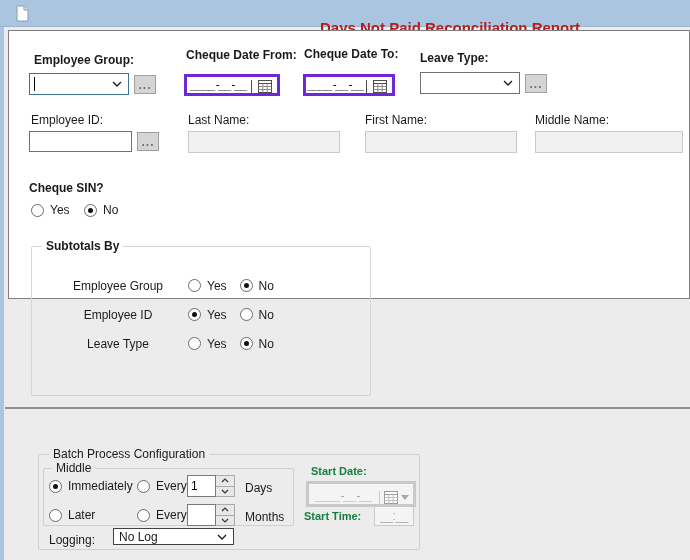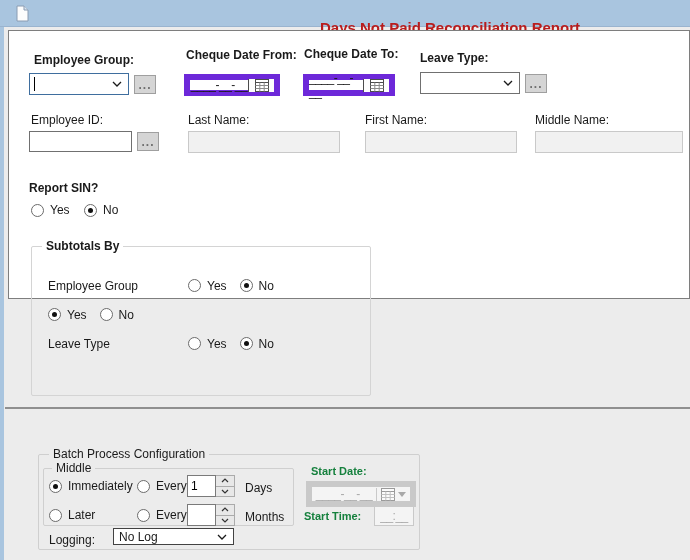--- a/index.html
+++ b/index.html
@@ -47,22 +47,22 @@
 
   
   .more-btn {
     position:absolute; background:#d5d5d5; border:1px solid #9f9f9f;
     color:#6e6e6e; font-weight:bold; letter-spacing:1px;
     display:flex; align-items:center; justify-content:center; cursor:default;
   }
 
   
   .datefield {
-    position:absolute; background:#fff; border:6px solid #6d28d9;
-    display:flex; align-items:center;
+    position:absolute; background:#fff; border:3px solid #6d28d9;
+    display:flex; align-items:flex-end;font-style:italic;
   }
   .datefield .mask {
     flex:1; display:flex; align-items:center; justify-content:center;
     letter-spacing:-0.5px; color:#1a1a1a; padding-bottom:1px;
   }
   .datefield .calbtn {
     width:26px; border-left:1px solid #4c4c4c; background:#fdfdfd;
     display:flex; align-items:center; justify-content:center;
   }
   .datefield.disabled { border-color:#c9c9c9; background:#f4f4f4; }
@@ -93,21 +93,21 @@
   .radio .rl { margin-left:6px; }
 
   
   .gbox { position:absolute; border:1px solid #d4d4d4; border-radius:2px; }
   .gbox .legend {
     position:absolute; top:-8px; left:10px; padding:0 4px; line-height:14px; white-space:nowrap;
   }
   .legend.on-white { background:#ffffff; font-weight:bold; }
   .legend.on-gray { background:#ececec; }
 
-  .sub-row { position:absolute; display:flex; align-items:center; height:15px; }
+  .sub-row { position:absolute; display:flex; align-items:center; height:15px;text-align:center; }
   .sub-row .sub-label { width:140px; }
   .sub-row .radio { position:static; }
   .sub-row .radio.first { margin-right:13px; }
 
   
   .spin { position:absolute; display:flex; }
   .spin-input {
     width:29px; height:22px; border:1px solid #7a7a7a; background:#fff;
     font-family:"Liberation Sans", sans-serif; font-size:12px; padding:0 3px;
   }
@@ -204,21 +204,21 @@
     <span class="abs rlabel" style="left:179px; top:82px;">Last Name:</span>
     <span class="abs rlabel" style="left:356px; top:82px;">First Name:</span>
     <span class="abs rlabel" style="left:526px; top:82px;">Middle Name:</span>
 
     <input class="tinput" style="left: 20px; top: 100px; width: 103px; height: 21px;" value="">
     <div class="more-btn" style="left:128px; top:101px; width:22px; height:19px;">...</div>
     <input class="tinput disabled" style="left: 179px; top: 100px; width: 152px; height: 22px;" disabled="" value="">
     <input class="tinput disabled" style="left: 356px; top: 100px; width: 152px; height: 22px;" disabled="" value="">
     <input class="tinput disabled" style="left: 526px; top: 100px; width: 148px; height: 22px;" disabled="" value="">
 
-    <span class="abs blabel" style="left:20px; top:150px;">Report SIN?</span>
+    <span class="abs blabel" style="left:20px; top:150px;">Cheque SIN?</span>
     <span class="radio" style="left:22px; top:172px;">
       <span class="rb"></span>
       <span class="rl">Yes</span>
     </span>
     <span class="radio checked" style="left:75px; top:172px;">
       <span class="rb"></span>
       <span class="rl">No</span>
     </span>
 
     <div class="gbox" style="left:22px; top:215px; width:340px; height:150px;">
@@ -230,20 +230,21 @@
           <span class="rb"></span>
           <span class="rl">Yes</span>
         </span>
         <span class="radio checked">
           <span class="rb"></span>
           <span class="rl">No</span>
         </span>
       </div>
 
       <div class="sub-row" style="left:16px; top:60px;">
+        <span class="sub-label">Employee ID</span>
         <span class="radio first checked">
           <span class="rb"></span>
           <span class="rl">Yes</span>
         </span>
         <span class="radio">
           <span class="rb"></span>
           <span class="rl">No</span>
         </span>
       </div>
 

